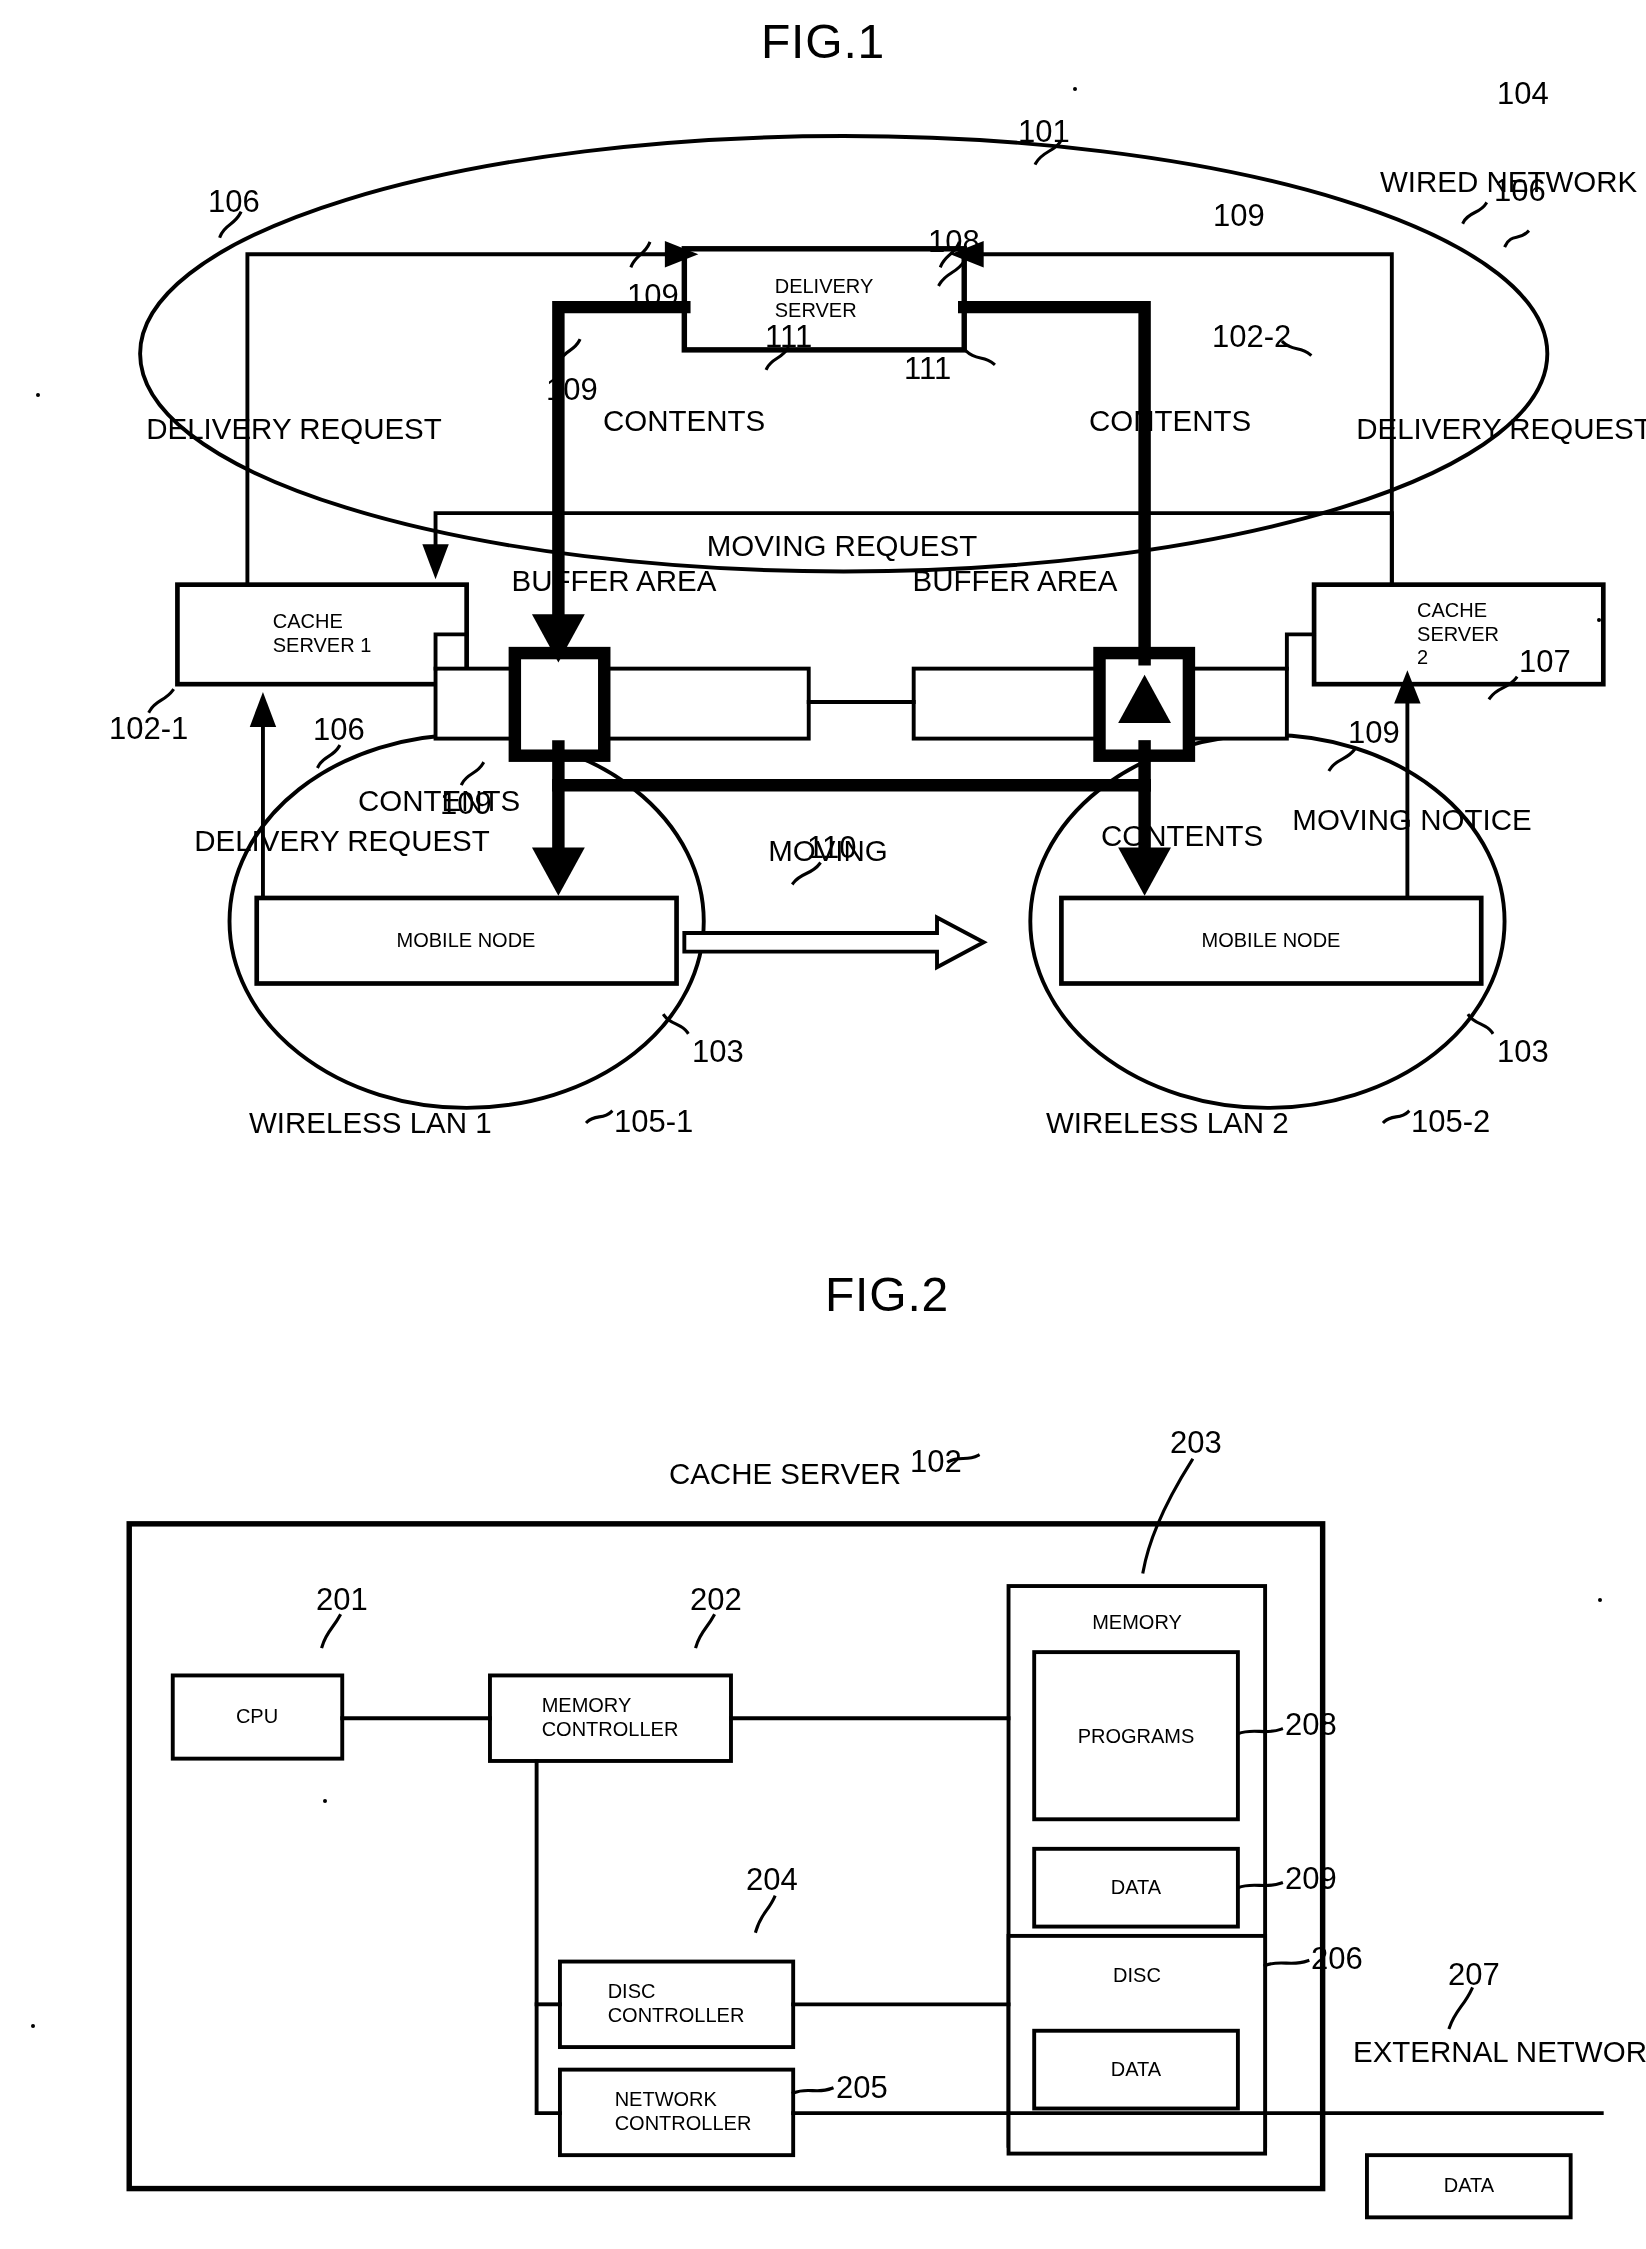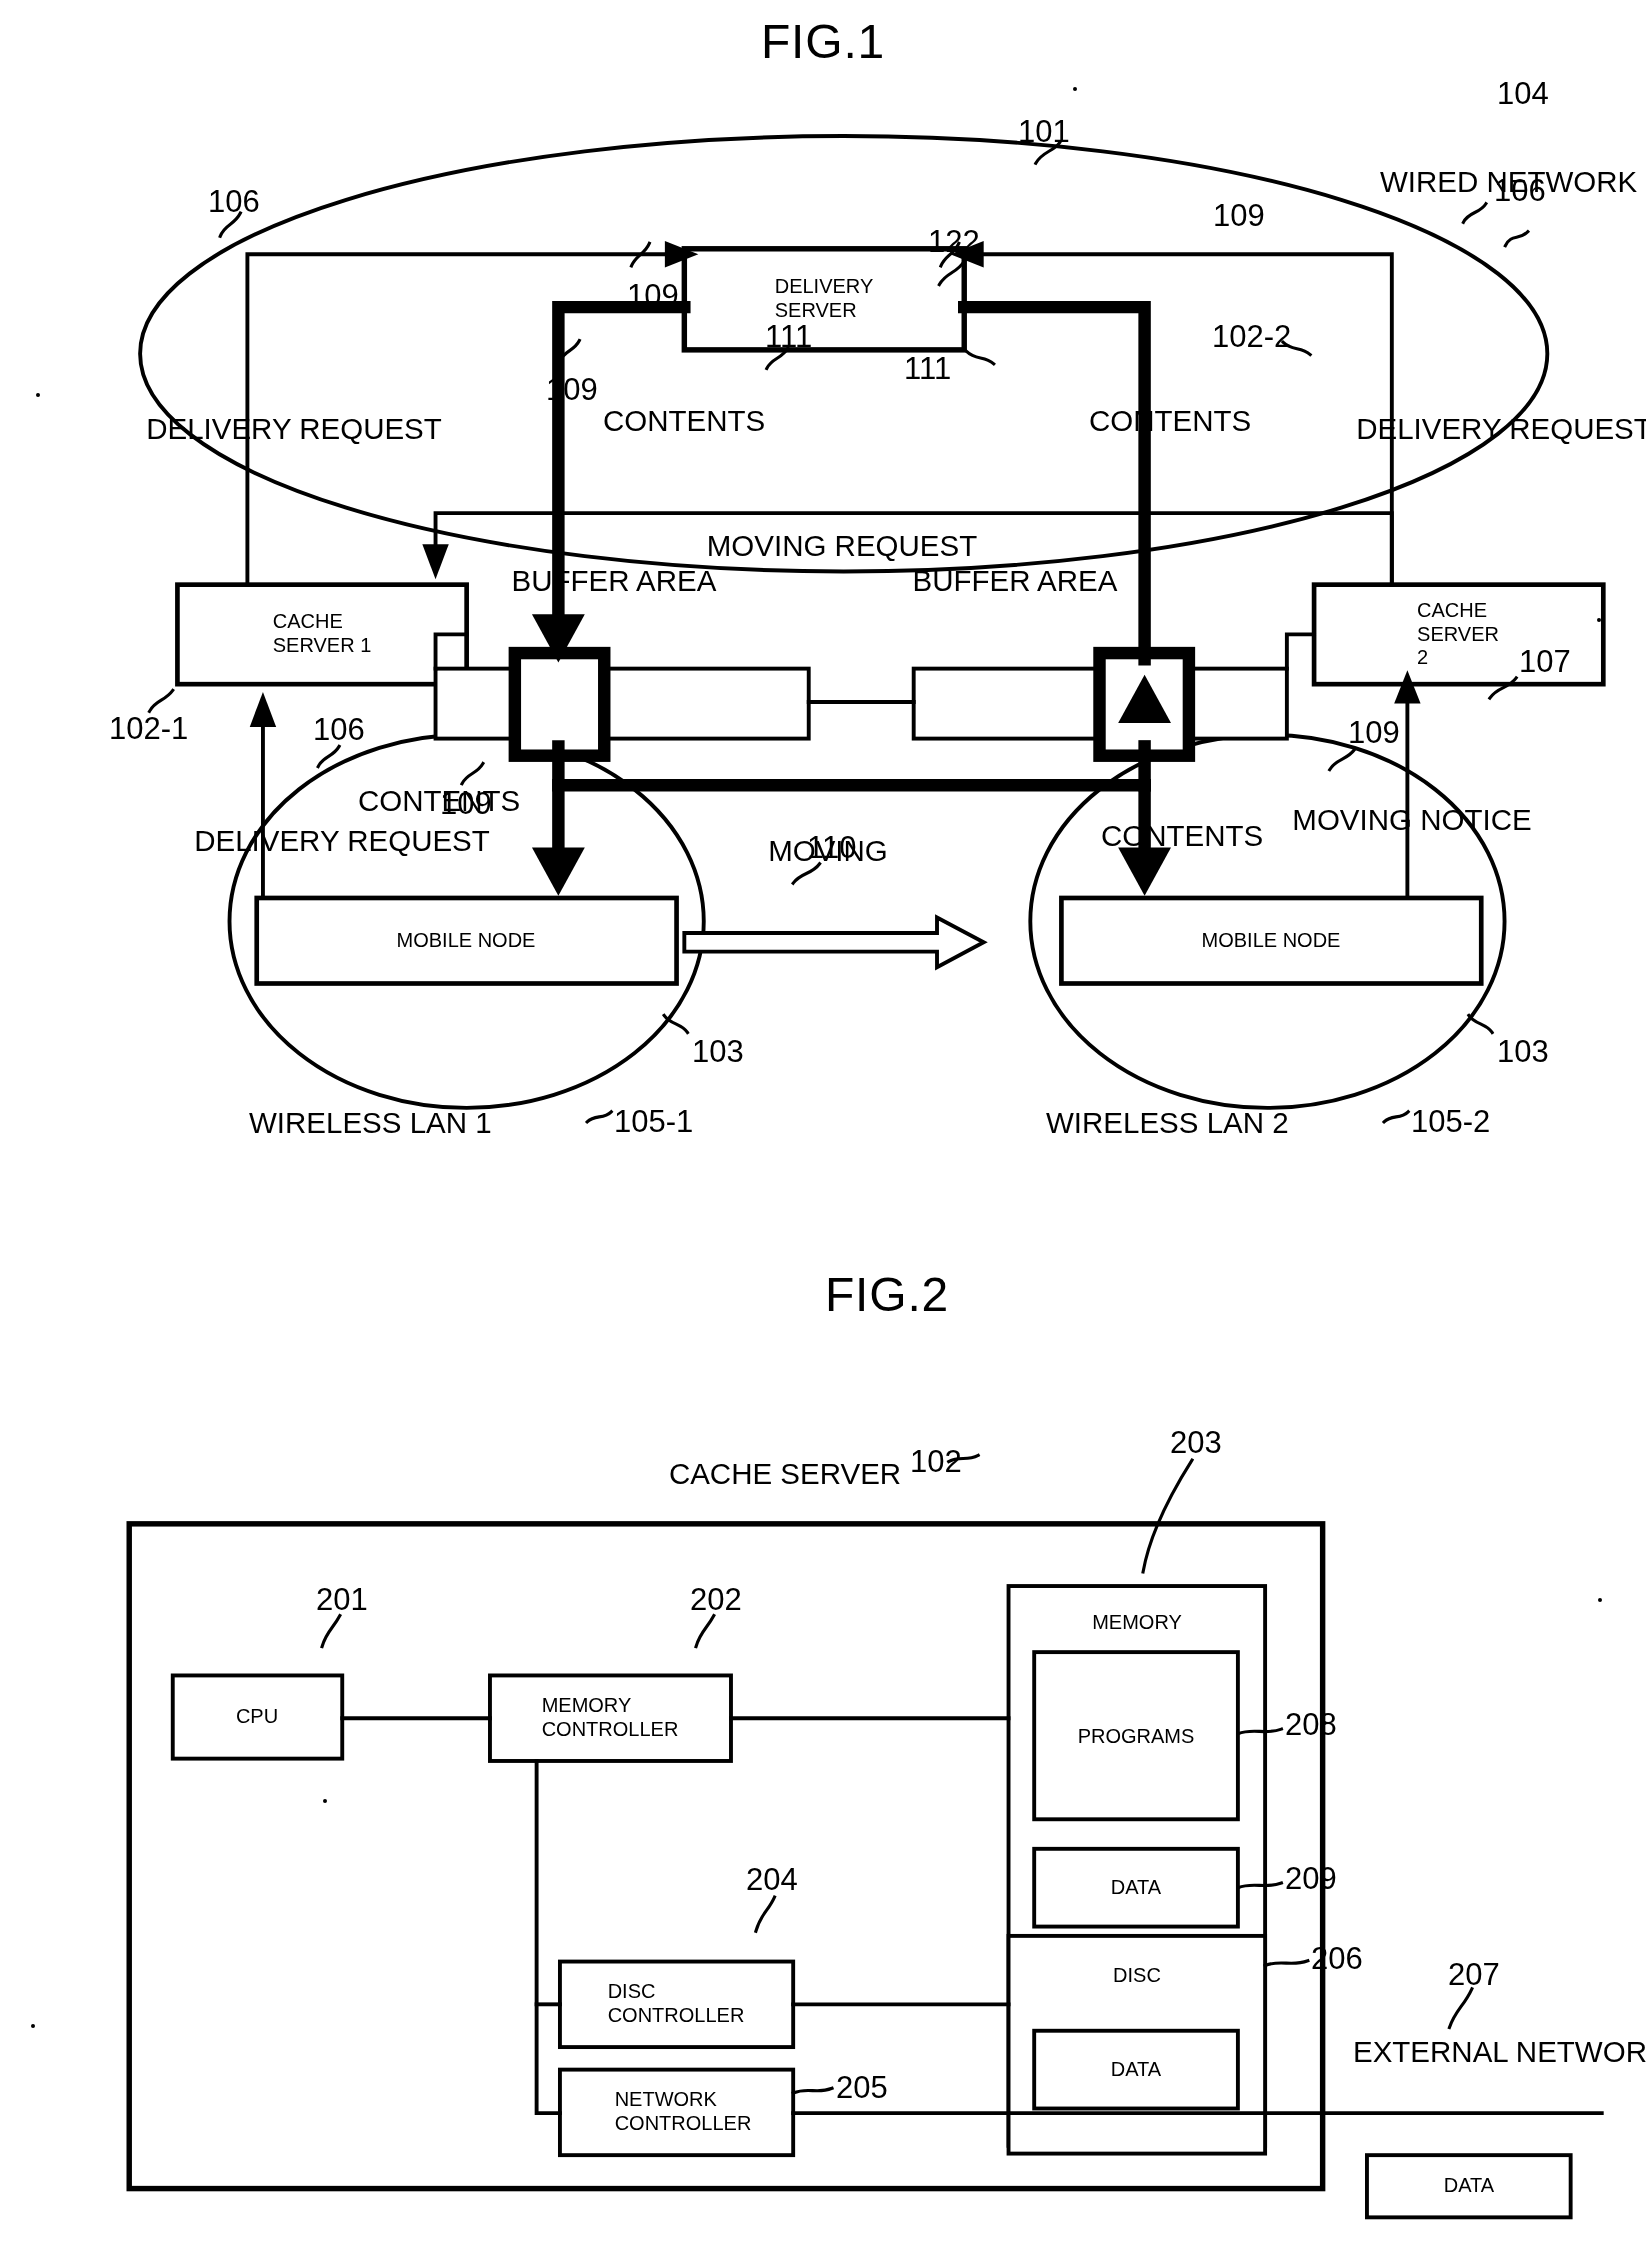--- a/index.html
+++ b/index.html
@@ -188,21 +188,21 @@
 NOTICE</div>
   <div class="lbl" style="left:249px; top:1106px;">WIRELESS LAN 1</div>
   <div class="lbl" style="left:1046px; top:1106px;">WIRELESS LAN 2</div>
 
   <div class="num" style="left:1018px; top:114px;">101</div>
   <div class="num" style="left:1497px; top:76px;">104</div>
   <div class="num" style="left:1494px; top:173px;">106</div>
   <div class="num" style="left:208px; top:184px;">106</div>
   <div class="num" style="left:627px; top:278px;">109</div>
   <div class="num" style="left:1213px; top:198px;">109</div>
-  <div class="num" style="left:928px; top:224px;">122</div>
+  <div class="num" style="left:928px; top:224px;">108</div>
   <div class="num" style="left:546px; top:372px;">109</div>
   <div class="num" style="left:765px; top:319px;">111</div>
   <div class="num" style="left:904px; top:351px;">111</div>
   <div class="num" style="left:1212px; top:319px;">102-2</div>
   <div class="num" style="left:109px; top:711px;">102-1</div>
   <div class="num" style="left:313px; top:712px;">106</div>
   <div class="num" style="left:440px; top:786px;">109</div>
   <div class="num" style="left:1348px; top:715px;">109</div>
   <div class="num" style="left:1519px; top:644px;">107</div>
   <div class="num" style="left:807px; top:830px;">110</div>

